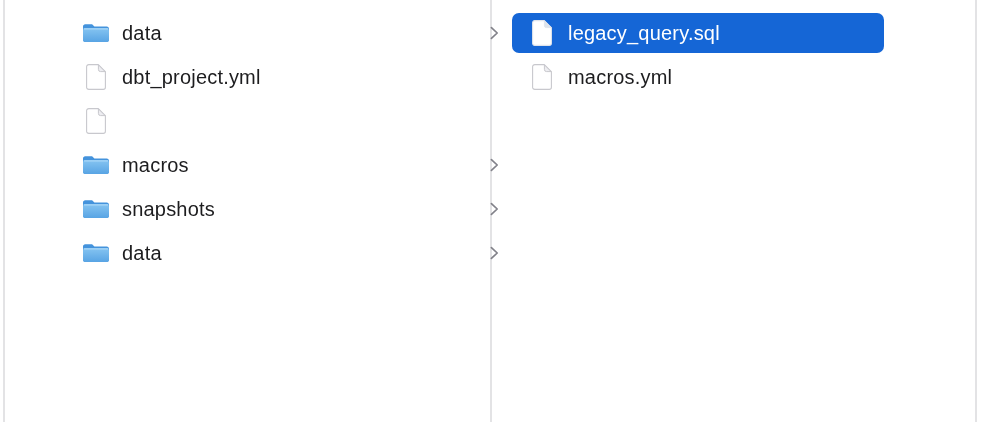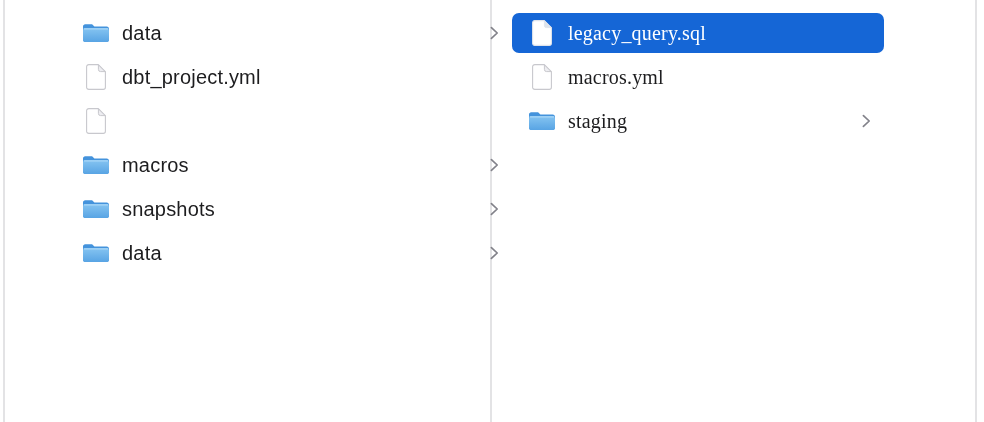--- a/index.html
+++ b/index.html
@@ -14,21 +14,21 @@
   .divider {
     position:absolute; top:0; bottom:0; width:2px;
     background:#e3e3e5;
   }
   .divider.d-left   { left:3px; }
   .divider.d-mid    { left:490px; }
   .divider.d-right  { left:975px; }
 
   .col { position:absolute; top:0; bottom:0; }
   .col-1 { left:5px;   width:485px;margin-left:44px; }
-  .col-2 { left:492px; width:409px;font-family:Liberation Serif, serif; }
+  .col-2 { left:492px; width:409px; }
 
   .list { padding-top:11px; }
 
   .row {
     position:relative;
     height:44px;
     display:flex; align-items:center;
   }
   .col-1 .row { margin:0 22px 0 17px; }
   .col-2 .row { margin:0 17px 0 20px; }
@@ -215,38 +215,15 @@
     <div class="icon-wrap">
 
       <svg class="file-icon" width="20" height="26" viewBox="0 0 20 26">
         <path class="page" d="M2.8 0.6 h9.4 L19.4 7.8 V23.2 a2.2 2.2 0 0 1 -2.2 2.2 H2.8 A2.2 2.2 0 0 1 0.6 23.2 V2.8 A2.2 2.2 0 0 1 2.8 0.6 Z"></path>
         <path class="fold" d="M12.4 0.9 L19.1 7.6 H14.6 A2.2 2.2 0 0 1 12.4 5.4 Z"></path>
       </svg>
     </div>
     <span class="label">macros.yml</span>
 
   </div>
-        <div class="row">
-    <div class="row-bg"></div>
-    <div class="icon-wrap">
-      <svg class="folder-icon" width="28" height="22" viewBox="0 0 28 22">
-        <defs>
-          <linearGradient id="folder-grad" x1="0" y1="0" x2="0" y2="1">
-            <stop offset="0" stop-color="#85c4f1"></stop>
-            <stop offset="1" stop-color="#58a4e4"></stop>
-          </linearGradient>
-        </defs>
-        <path d="M1 4.4 C1 3.2 2 2.2 3.2 2.2 h6.9 l2.3 2.3 h12.4 C26 4.5 27 5.5 27 6.7 V17.8 c0 1.2-1 2.2-2.2 2.2 H3.2 C2 20 1 19 1 17.8 Z" fill="#4493dc"></path>
-        <rect x="1" y="6.2" width="26" height="13.8" rx="2.2" fill="url(#folder-grad)"></rect>
-        <rect x="1.6" y="6.2" width="24.8" height="1.3" rx="0.65" fill="#a9d8f8"></rect>
-      </svg>
-
-    </div>
-    <span class="label">staging</span>
-    <span class="chevron">
-      <svg width="12" height="16" viewBox="0 0 12 16">
-        <path d="M3.4 2.6 L9.2 8 L3.4 13.4" fill="none" stroke="#82828a" stroke-width="1.7" stroke-linecap="round" stroke-linejoin="round"></path>
-      </svg>
-    </span>
-  </div>
       </div>
   </div>
 </div>
 
 </body></html>

